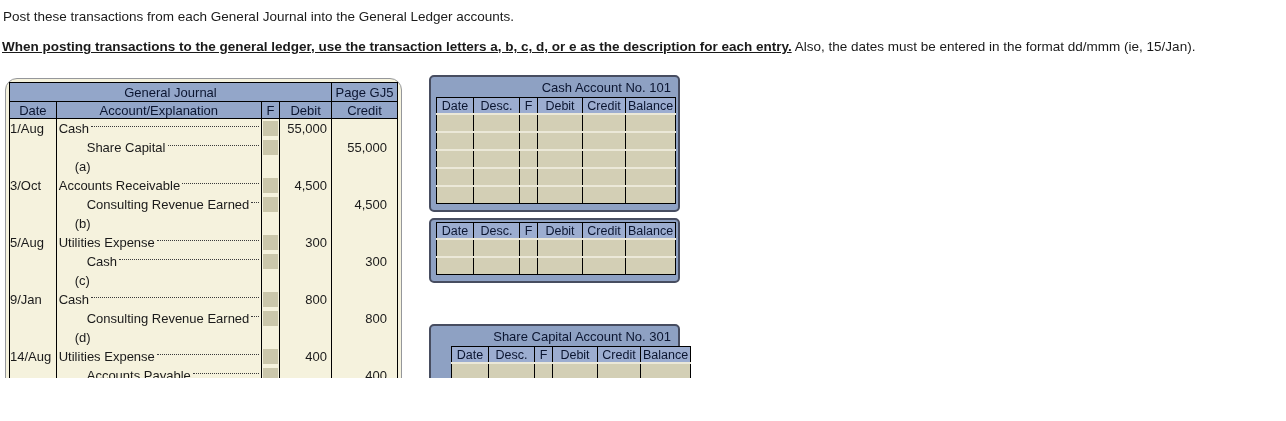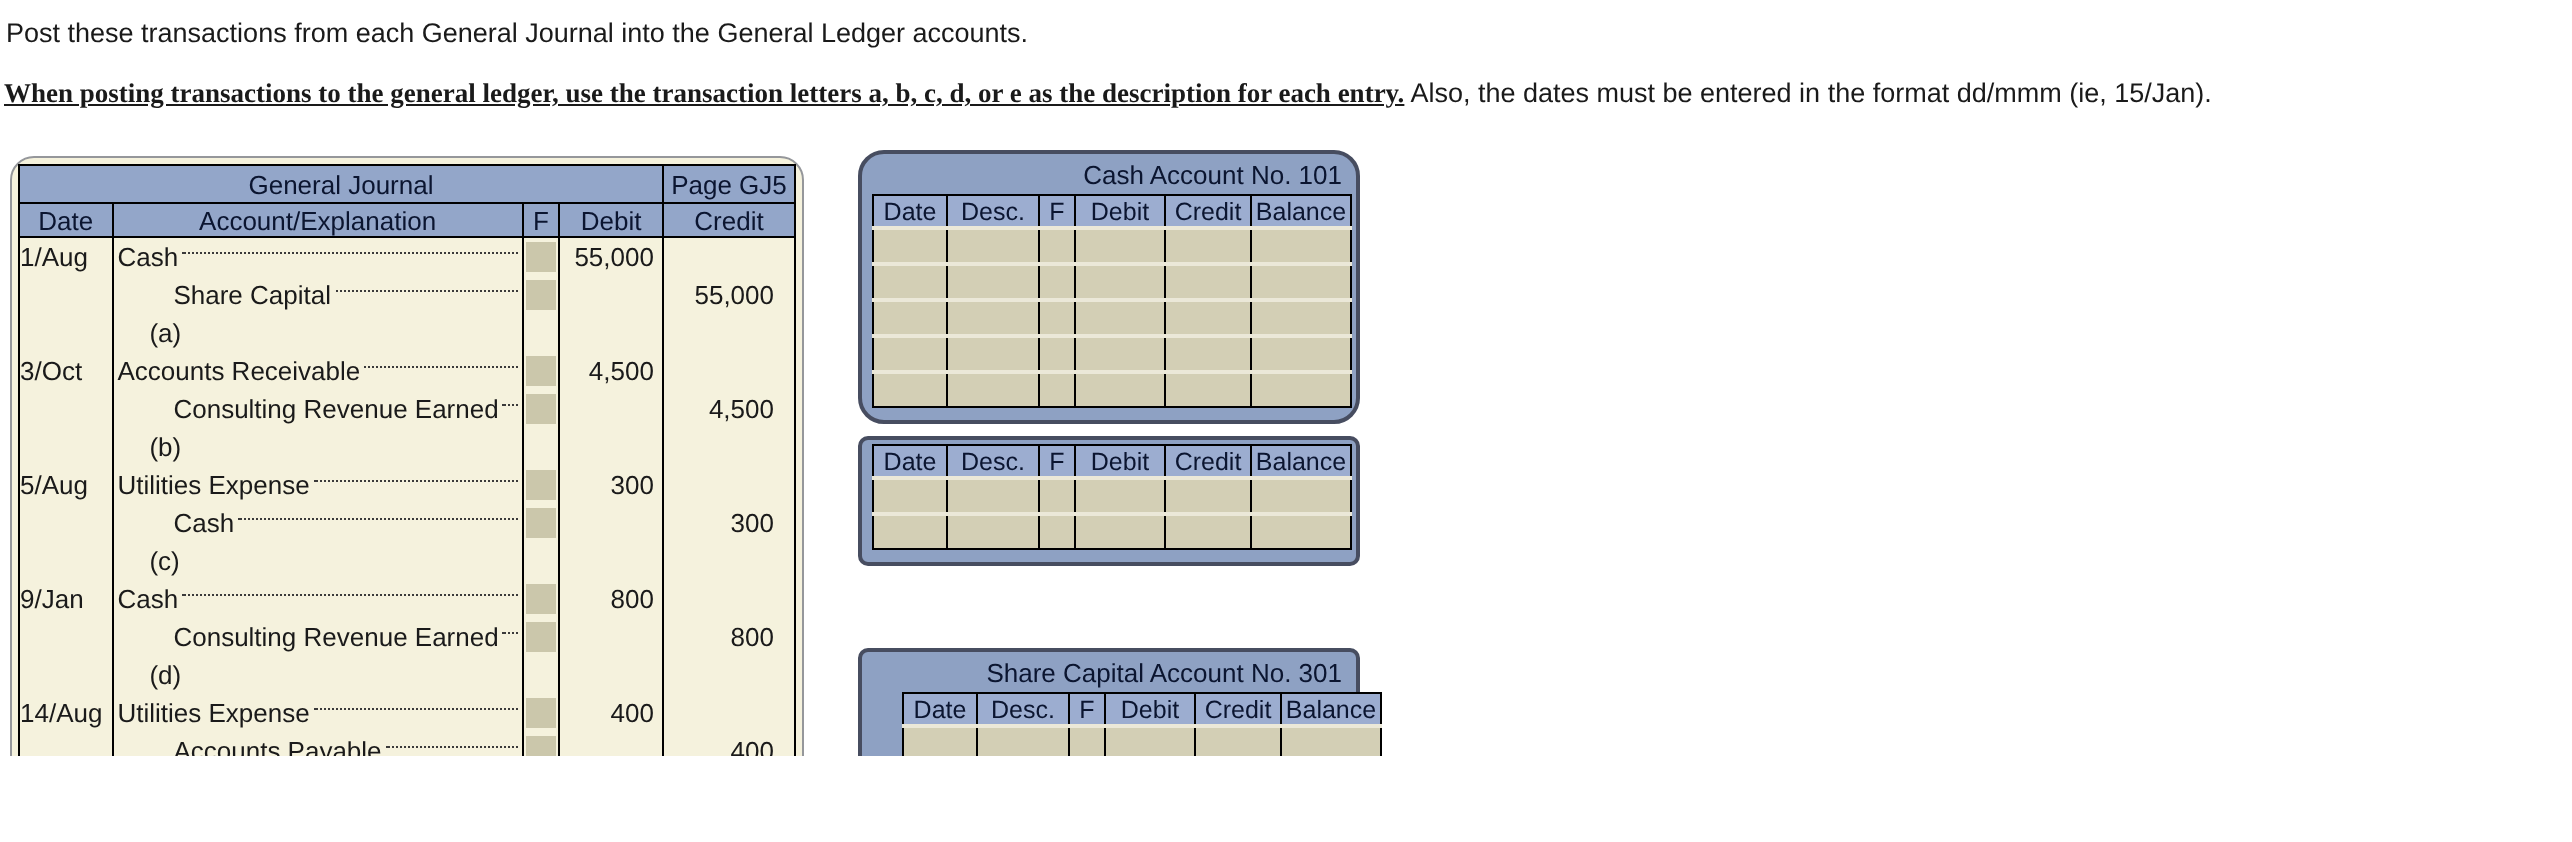--- a/index.html
+++ b/index.html
@@ -2,21 +2,21 @@
 <html><head>
 <meta charset="utf-8">
 <style>
   html,body { margin:0; padding:0; background:#fff; }
   .page {
     position:relative; width:1286px; height:378px; overflow:hidden; background:#ffffff;
     font-family:"Liberation Sans", sans-serif; font-size:13px; color:#1a1a1a;
   }
   .line1 { position:absolute; left:3px; top:9px; font-size:13.5px; white-space:nowrap; }
   .line2 { position:absolute; left:2px; top:39px; font-size:13.5px; white-space:nowrap; }
-  .emph  { font-weight:bold; text-decoration:underline;font-family:Liberation Serif, serif; }
+  .emph  { font-weight:bold; text-decoration:underline; }
 
   
   .journal {
     position:absolute; left:5px; top:78px; width:397px; box-sizing:border-box;
     background:#f5f2dd; border:1px solid #95979b; border-radius:12px; padding:3px;
   }
   .journal table { width:100%; table-layout:fixed; border-collapse:collapse; font-size:13px; }
   .jtitle td { background:#93a6c9; border:1px solid #000; text-align:center; height:18px; color:#0b1530; padding:0; }
   .jhead th  { background:#93a6c9; border:1px solid #000; font-weight:normal; height:16px; color:#0b1530; padding:0; }
   .journal tbody td { border-left:1px solid #000; border-right:1px solid #000; height:19px; padding:0; vertical-align:middle; }
@@ -270,21 +270,21 @@
             </td>
             <td class="jf"></td>
             <td class="jdebit"></td>
             <td class="jcredit"></td>
           </tr>
         </tbody>
     </table>
   </div>
 
   <div class="ledger-column">
-      <div class="ledger" style="top: 75px; border-radius: 13px;">
+      <div class="ledger" style="top: 75px;">
       <div class="ltitle">Cash Account No. 101</div>
       <table>
         <colgroup>
             <col style="width:37px">
             <col style="width:46px">
             <col style="width:18px">
             <col style="width:45px">
             <col style="width:43px">
             <col style="width:50px">
           </colgroup>

